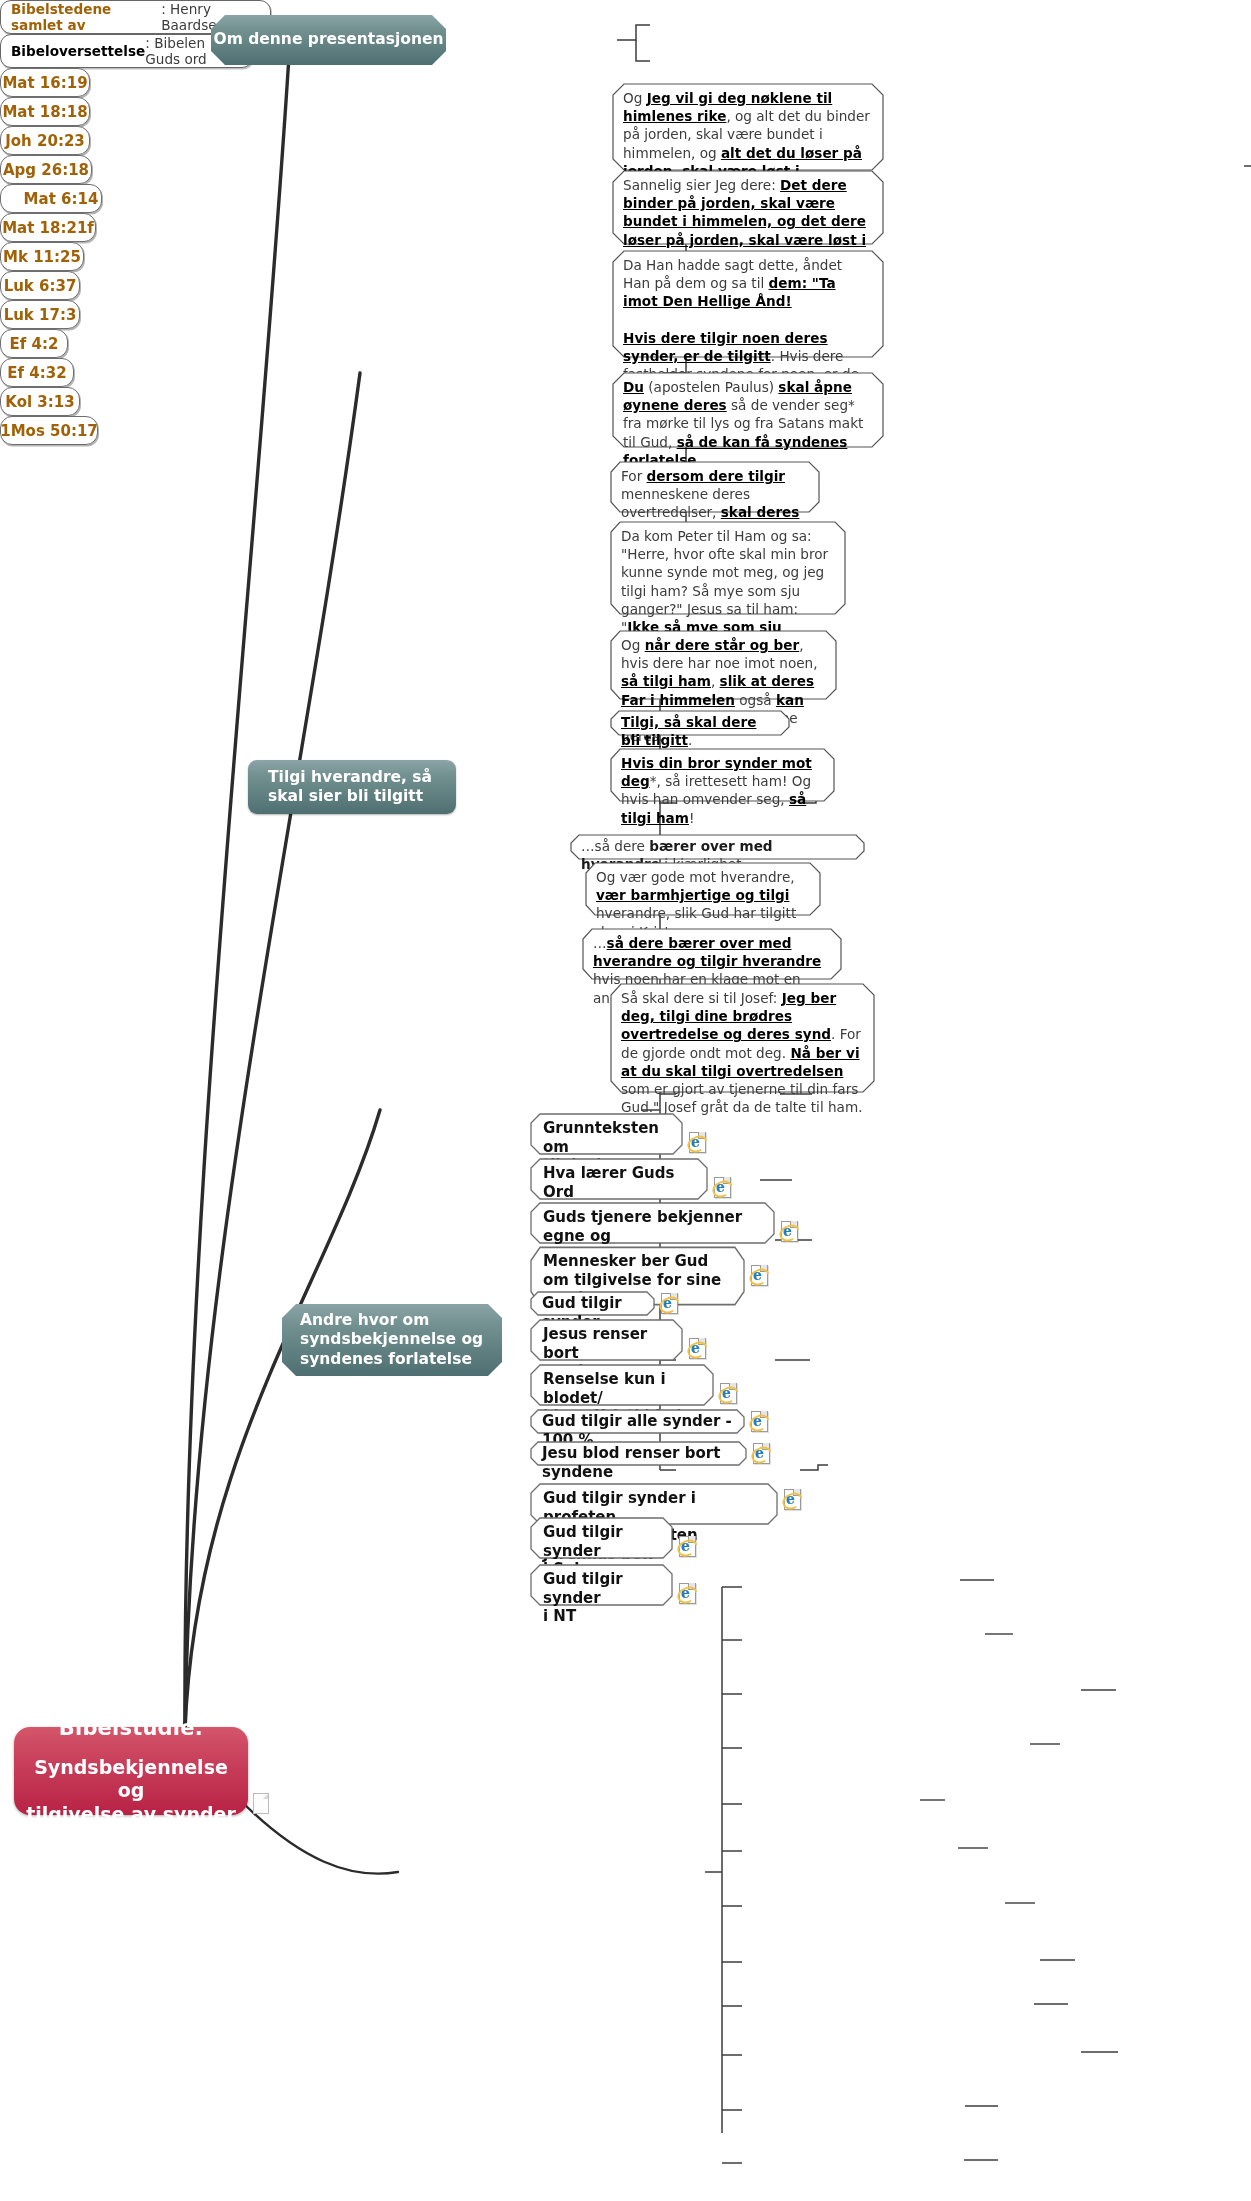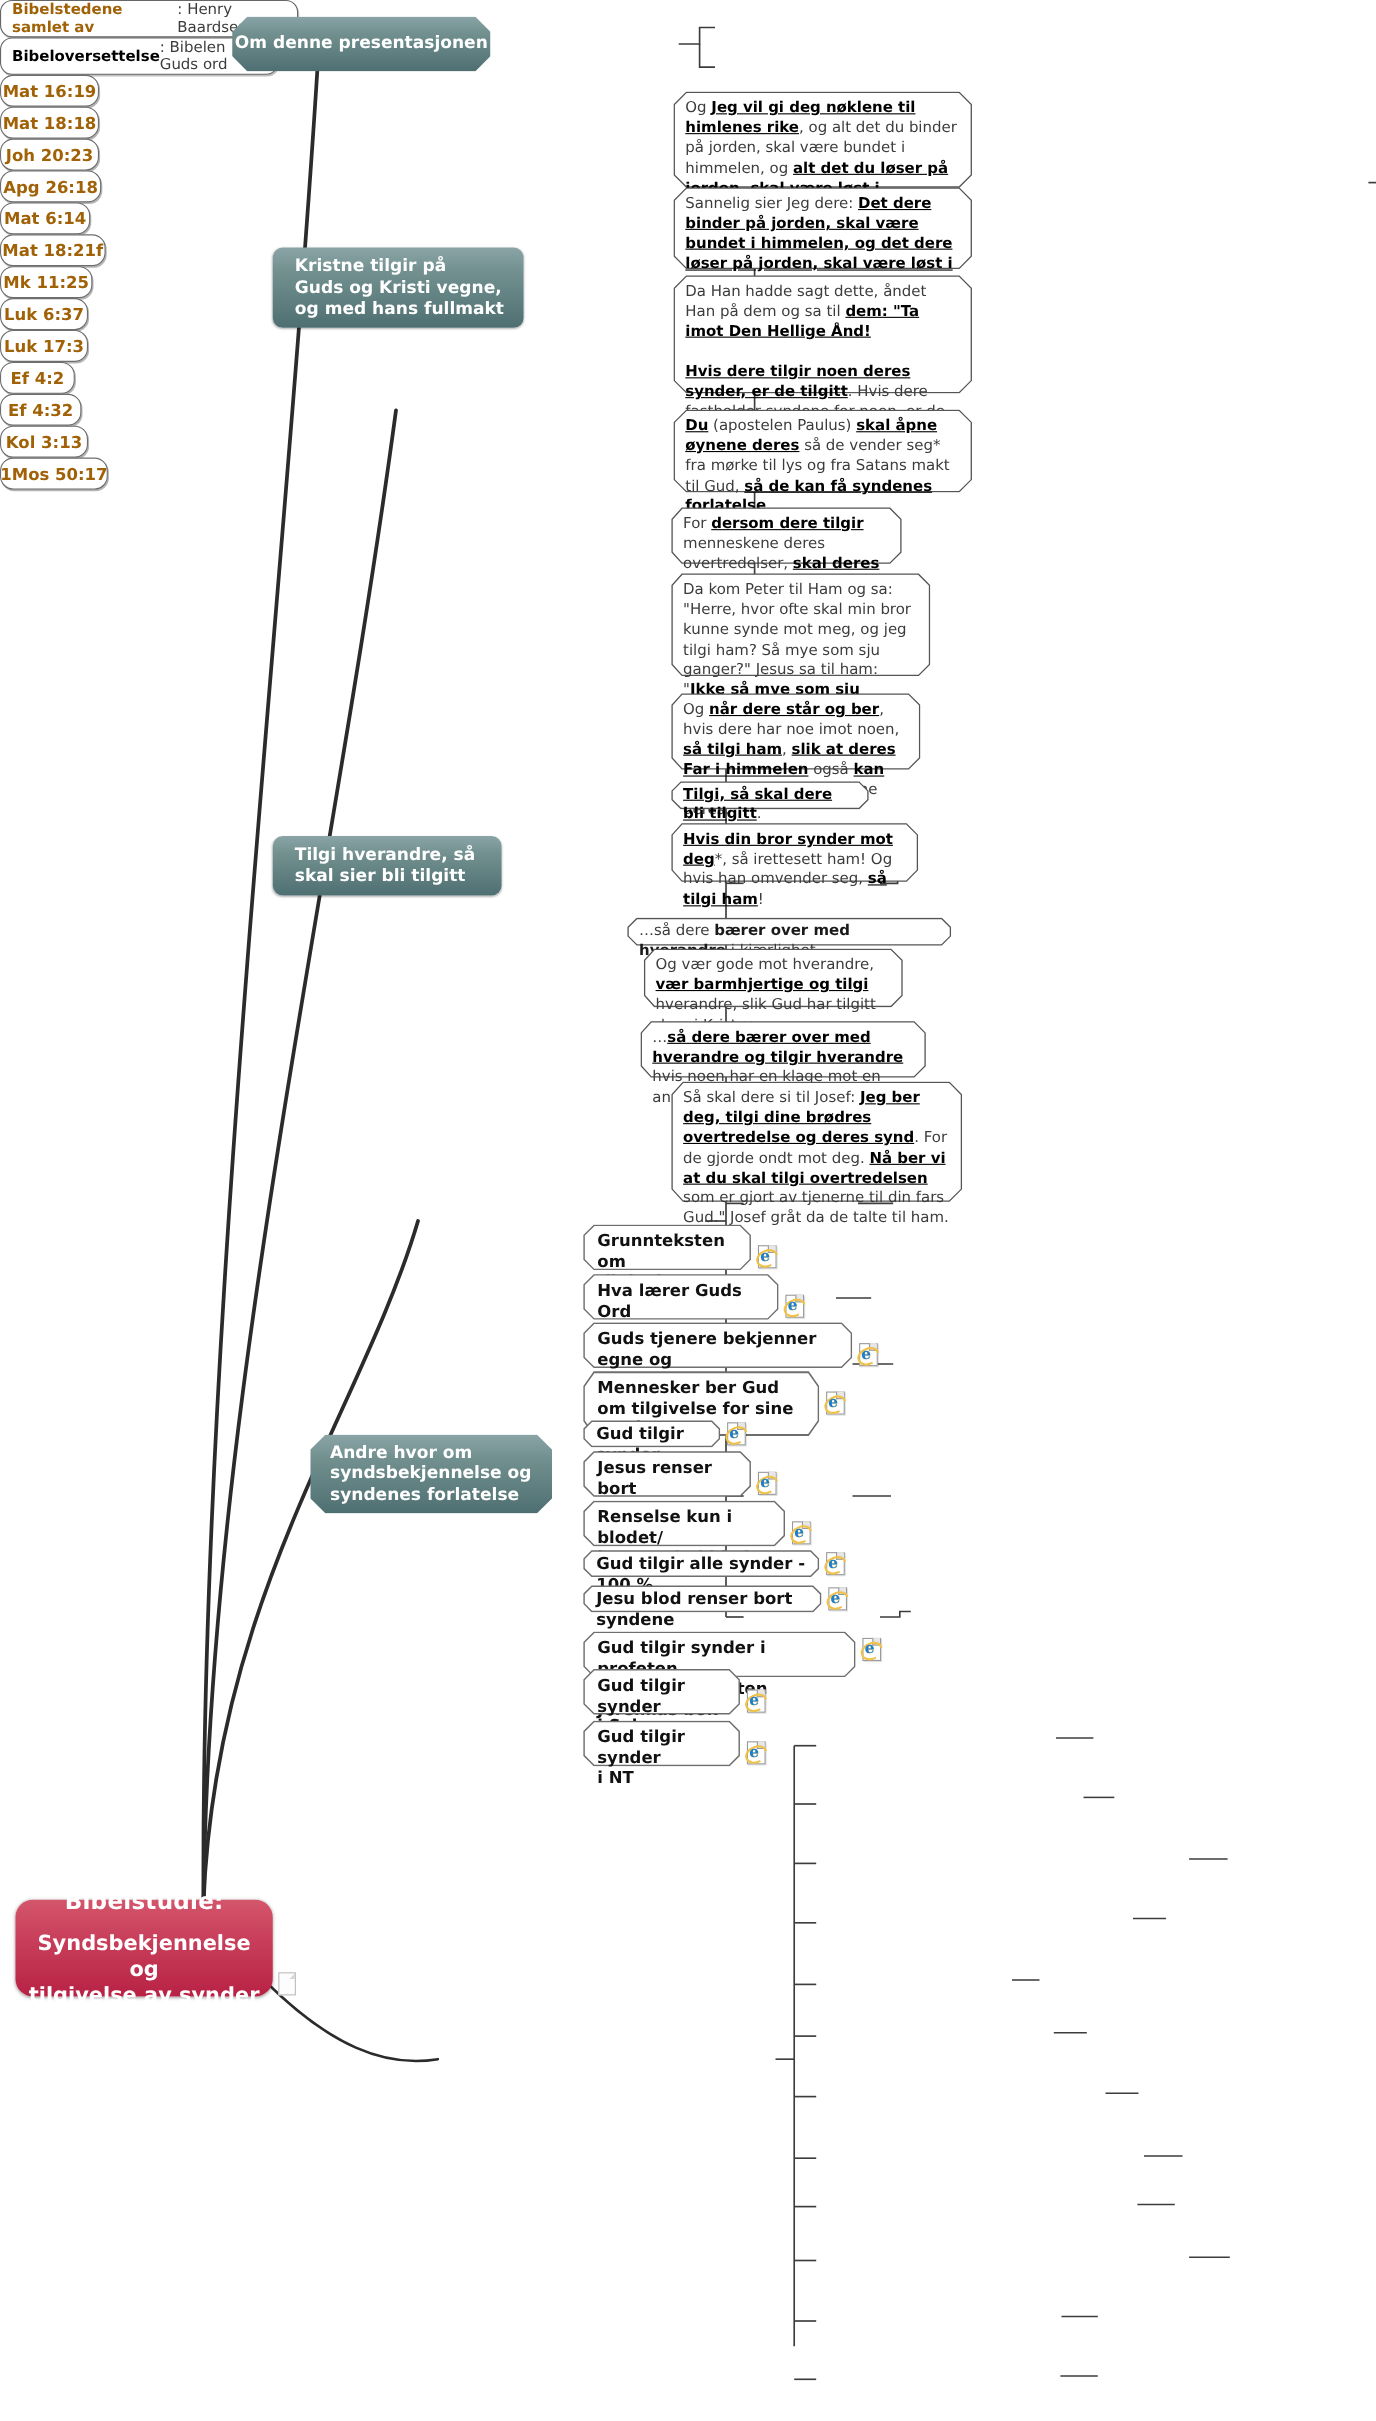--- a/index.html
+++ b/index.html
@@ -204,25 +204,20 @@
 
   <div class="pill" style="left:463px;top:12px;width:249px;height:24px;">
     <span class="bn" style="font-weight:bold;color:#a16207;">Bibelstedene samlet av</span>
       <span>: Henry Baardsen</span>
   </div>
   <div class="pill" style="left:463px;top:48px;width:231px;height:24px;">
     <span class="bn" style="font-weight:bold;color:#000;">Bibeloversettelse</span>
       <span>: Bibelen Guds ord</span>
   </div>
 
-  <div class="node teal rnd" style="left:248px;top:225px;width:228px;height:73px;padding:0 0 0 20px;">
-    <span style="font-size:15.5px;">Kristne tilgir på</span>
-    <span style="font-size:15.5px;">Guds og Kristi vegne,</span>
-    <span style="font-size:15.5px;">og med hans fullmakt</span>
-  </div>
 
   <div class="ref" style="left:504px;top:105px;width:88px;height:27px;">
     <span>Mat 16:19</span>
     </div>
   <div class="ref" style="left:504px;top:188px;width:88px;height:27px;">
     <span>Mat 18:18</span>
     </div>
   <div class="ref" style="left:504px;top:295px;width:88px;height:27px;">
     <span>Joh 20:23</span>
     </div>
@@ -256,21 +251,21 @@
       <path d="M12,1 H260 L271,12 V64 L260,75 H12 L1,64 V12 Z" fill="#fff" stroke="#555" stroke-width="1.2"></path>
     </svg>
     <div class="txt"><b>Du</b> (apostelen Paulus) <b>skal åpne øynene deres</b> så de vender seg* fra mørke til lys og fra Satans makt til Gud, <b>så de kan få syndenes forlatelse</b>…</div>
   </div>
 
   <div class="node teal rnd" style="left:248px;top:760px;width:208px;height:54px;padding:0 0 0 20px;">
     <span style="font-size:15.5px;">Tilgi hverandre, så</span>
     <span style="font-size:15.5px;">skal sier bli tilgitt</span>
   </div>
 
-  <div class="ref" style="left:484px;top:471px;width:80px;height:27px;">
+  <div class="ref" style="left:484px;top:471px;width:80px;height:27px;padding-left:20px;">
     <span>Mat 6:14</span>
     </div>
   <div class="ref" style="left:477px;top:558px;width:94px;height:27px;">
     <span>Mat 18:21f</span>
     </div>
   <div class="ref" style="left:484px;top:653px;width:82px;height:27px;">
     <span>Mk 11:25</span>
     </div>
   <div class="ref" style="left:484px;top:709px;width:78px;height:27px;">
     <span>Luk 6:37</span>

